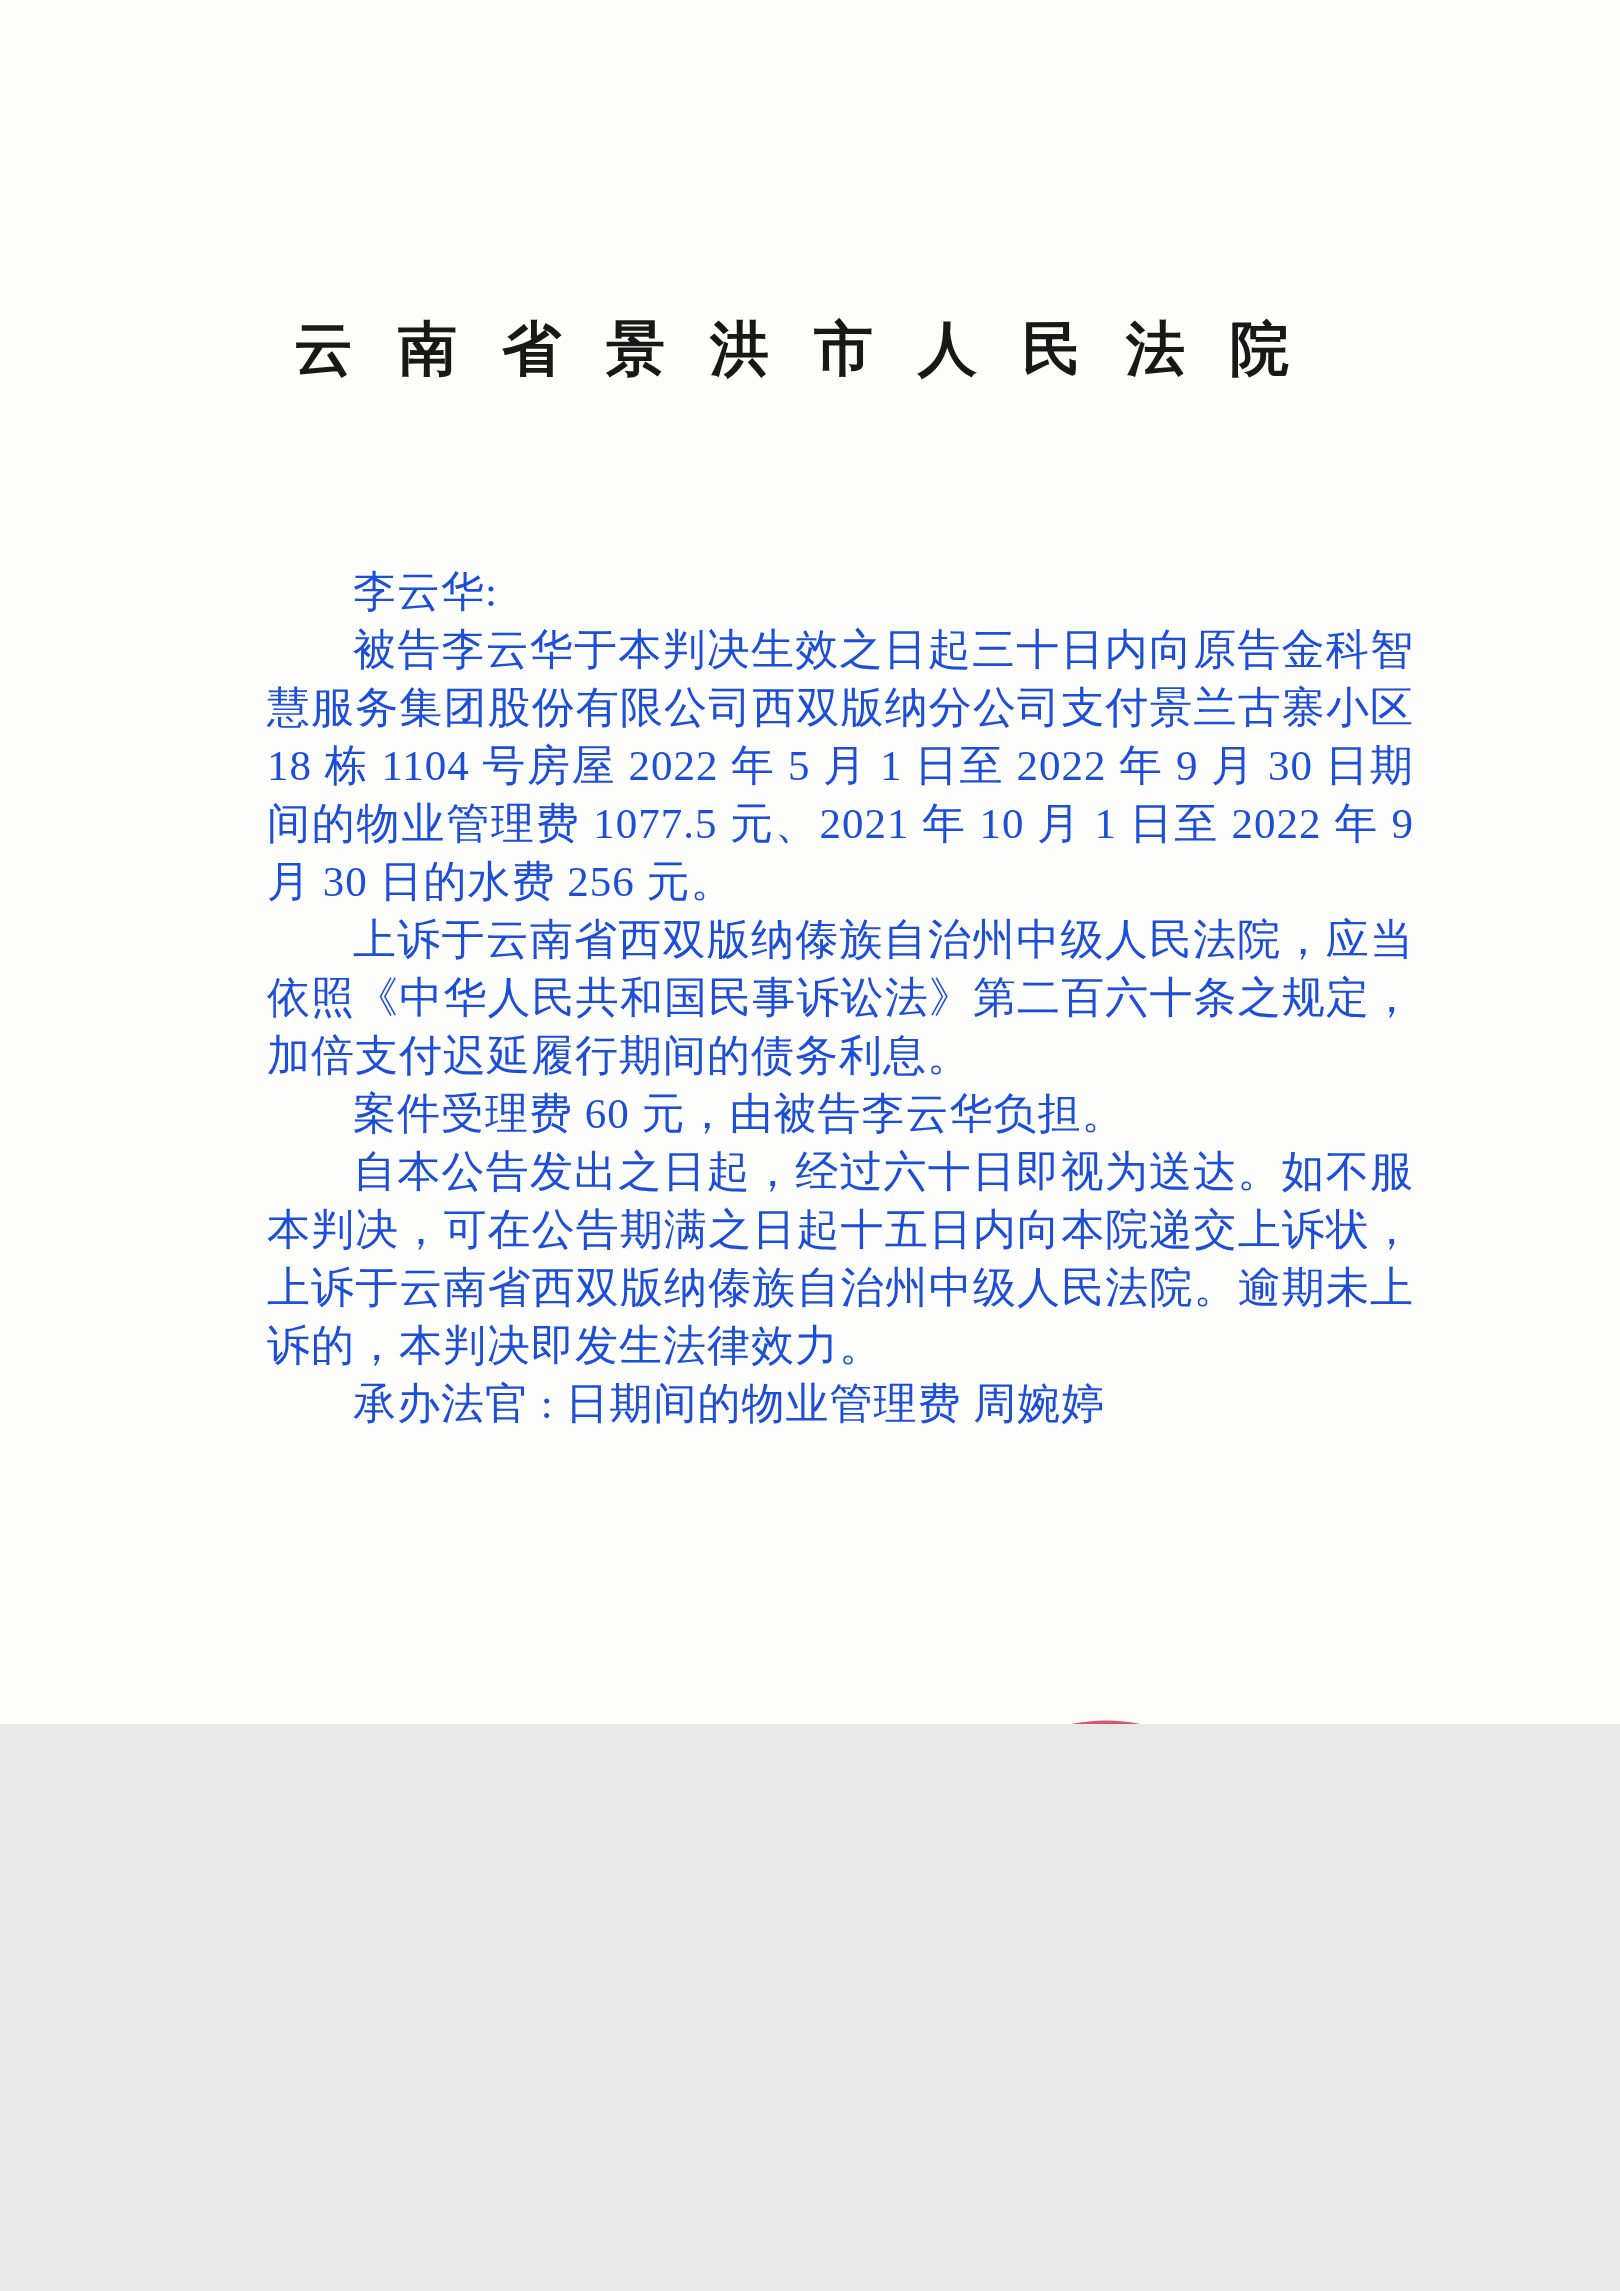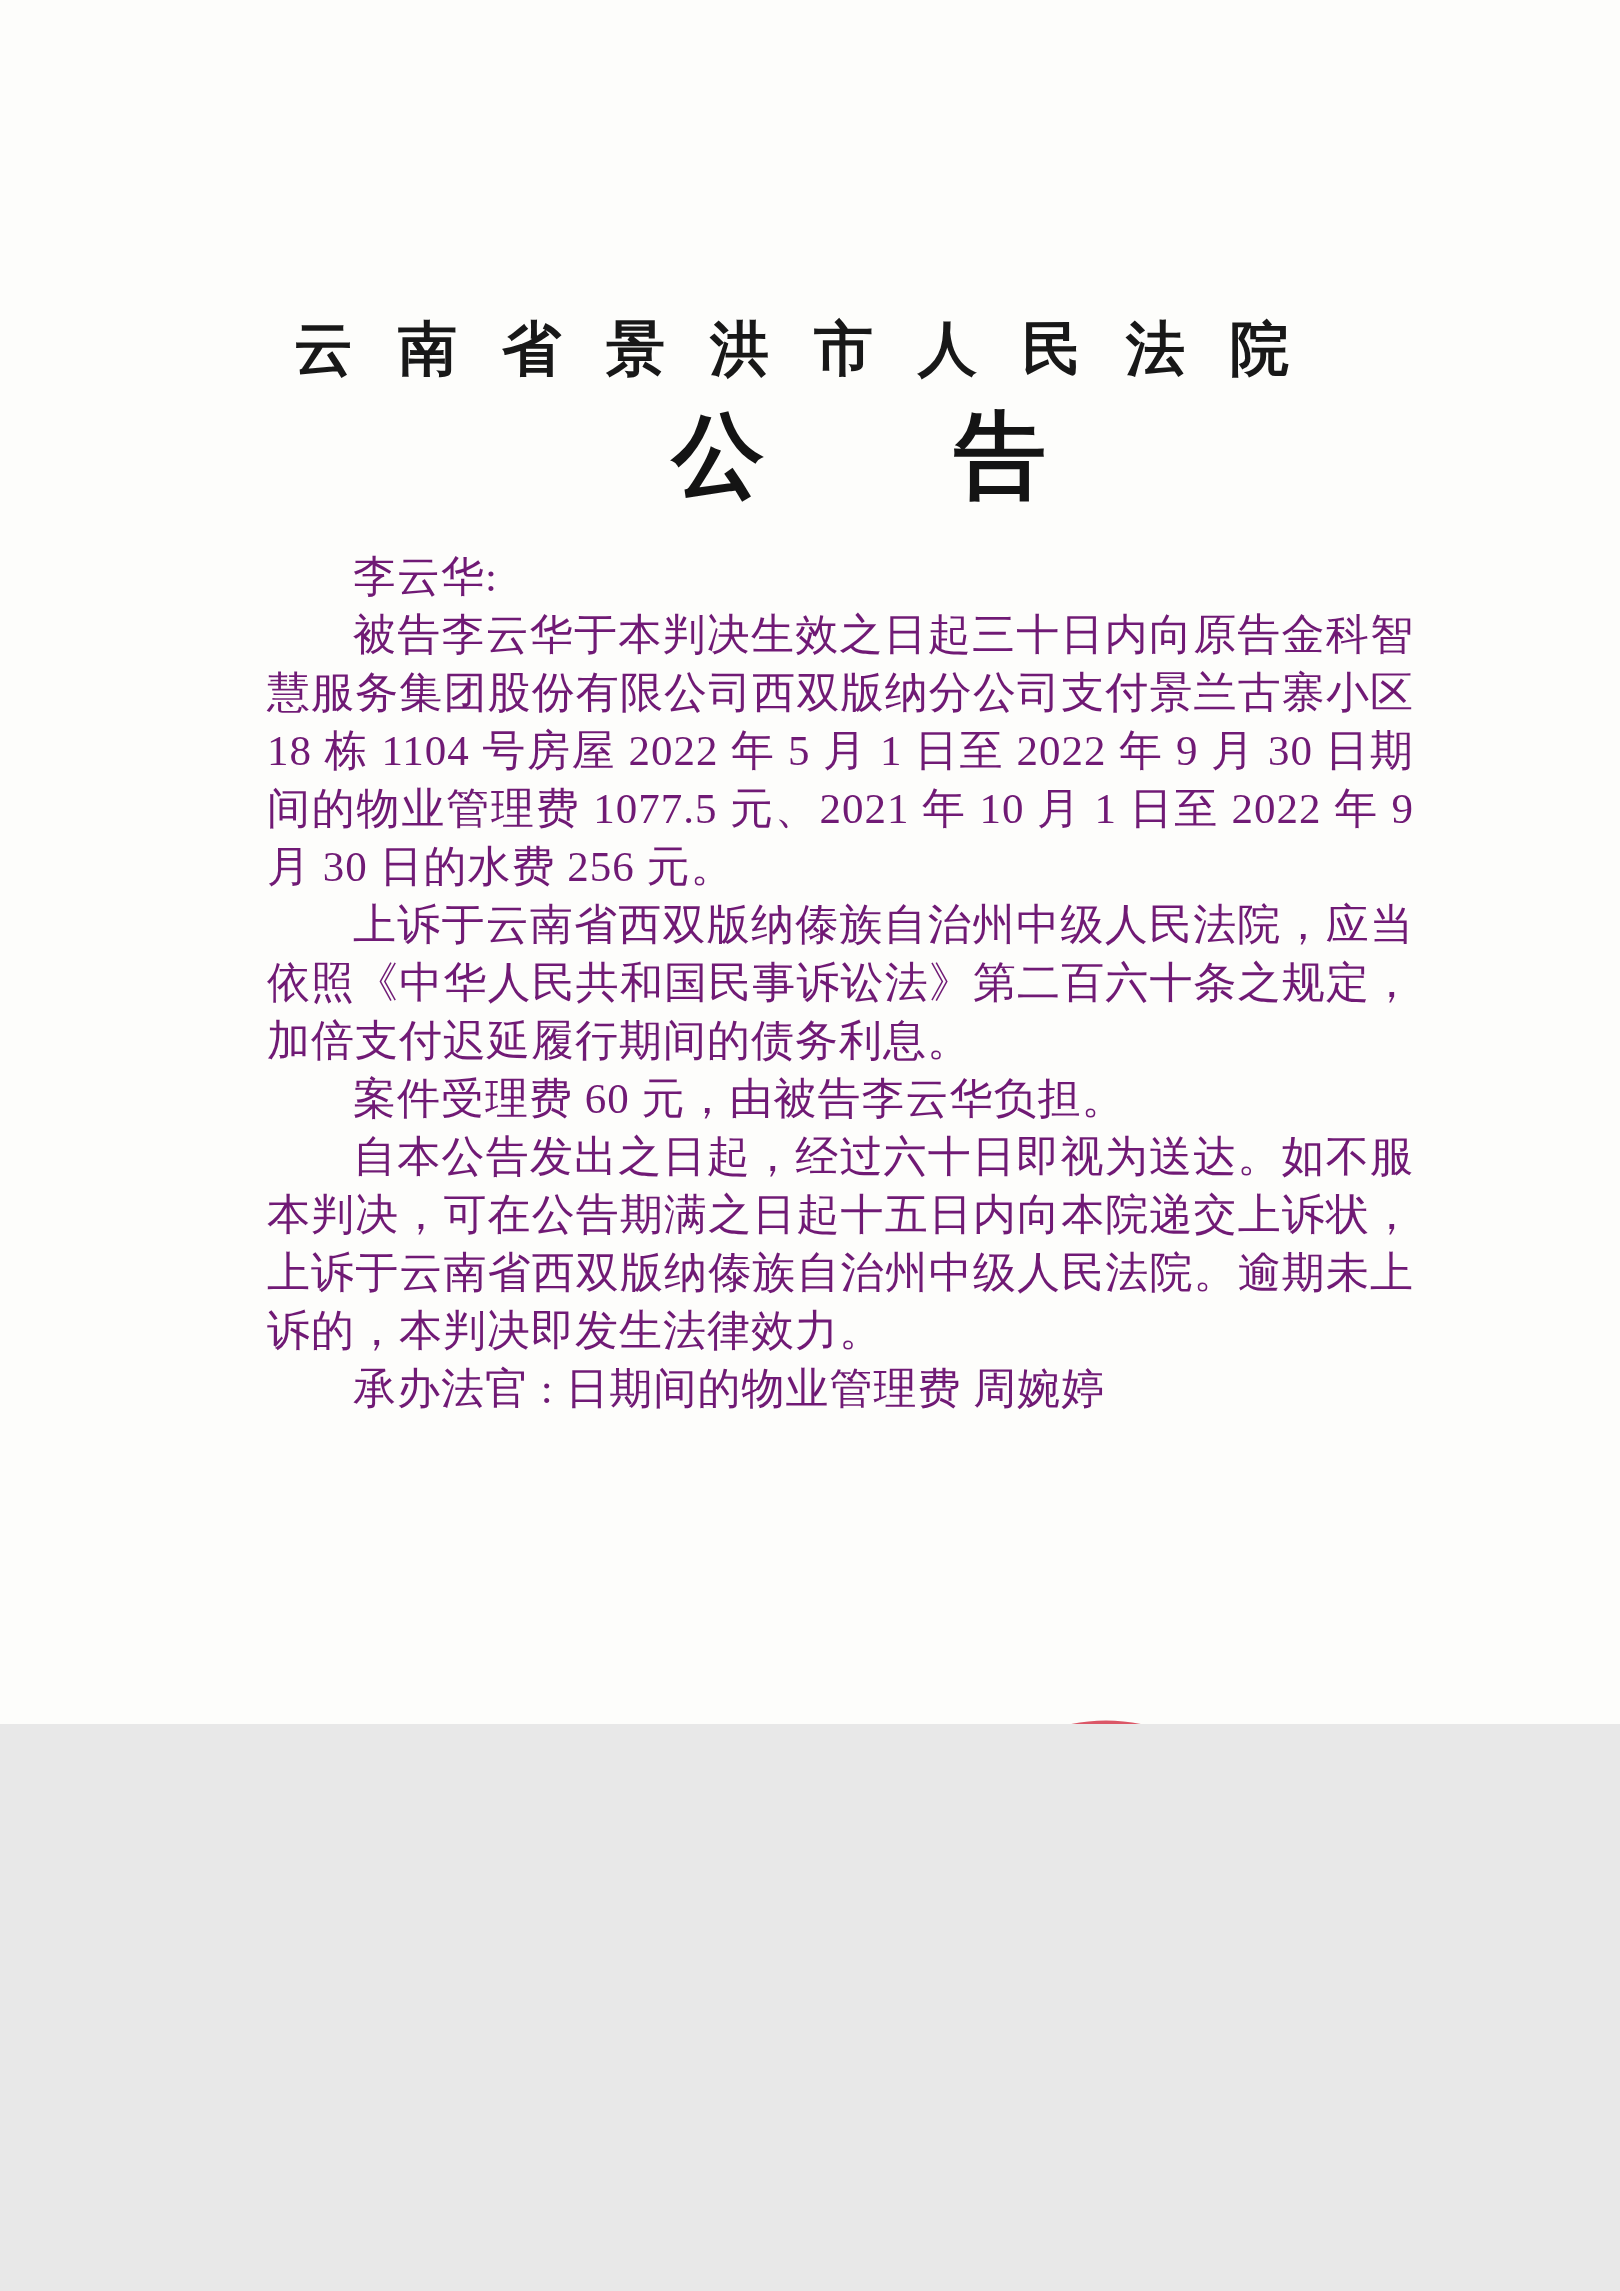--- a/index.html
+++ b/index.html
@@ -19,23 +19,23 @@
     white-space:nowrap; color:#181818;
   }
   
   .notice-title {
     position:absolute; left:672px; top:394px;
     font-size:92px; font-weight:700; letter-spacing:2px;
     white-space:nowrap; color:#141414;
   }
   
   .body-block {
-    position:absolute; left:267px; top:548px; width:1147px;
+    position:absolute; left:267px; top:563px; width:1147px;
     font-size:43px; line-height:58px; letter-spacing:1px;
-    text-align:justify; color:#701a75;
+    text-align:justify; color:#1d4ed8;
   }
   .body-block p { margin:0; text-indent:2em; }
   .addressee { text-indent:0; }
   .judge-line {
     margin-top:71px; text-indent:0; white-space:nowrap;
   }
   
   .seal-svg {
     position:absolute; left:907px; top:1717px;
     width:398px; height:404px; z-index:1;
@@ -55,21 +55,20 @@
     background:#c9c9c9; z-index:3;
   }
 </style>
 </head>
 <body>
 
 <div class="page">
 
   <div class="court-title">云南省景洪市人民法院</div>
 
-  <div class="notice-title">公　　告</div>
 
   <div class="body-block">
     <p class="addressee">李云华:</p>
     <p>被告李云华于本判决生效之日起三十日内向原告金科智慧服务集团股份有限公司西双版纳分公司支付景兰古寨小区 18 栋 1104 号房屋 2022 年 5 月 1 日至 2022 年 9 月 30 日期间的物业管理费 1077.5 元、2021 年 10 月 1 日至 2022 年 9 月 30 日的水费 256 元。</p>
     <p>上诉于云南省西双版纳傣族自治州中级人民法院，应当依照《中华人民共和国民事诉讼法》第二百六十条之规定，加倍支付迟延履行期间的债务利息。</p>
     <p>案件受理费 60 元，由被告李云华负担。</p>
     <p>自本公告发出之日起，经过六十日即视为送达。如不服本判决，可在公告期满之日起十五日内向本院递交上诉状，上诉于云南省西双版纳傣族自治州中级人民法院。逾期未上诉的，本判决即发生法律效力。</p>
     <p class="judge-line">承办法官 : 日期间的物业管理费 周婉婷</p>
   </div>
 

